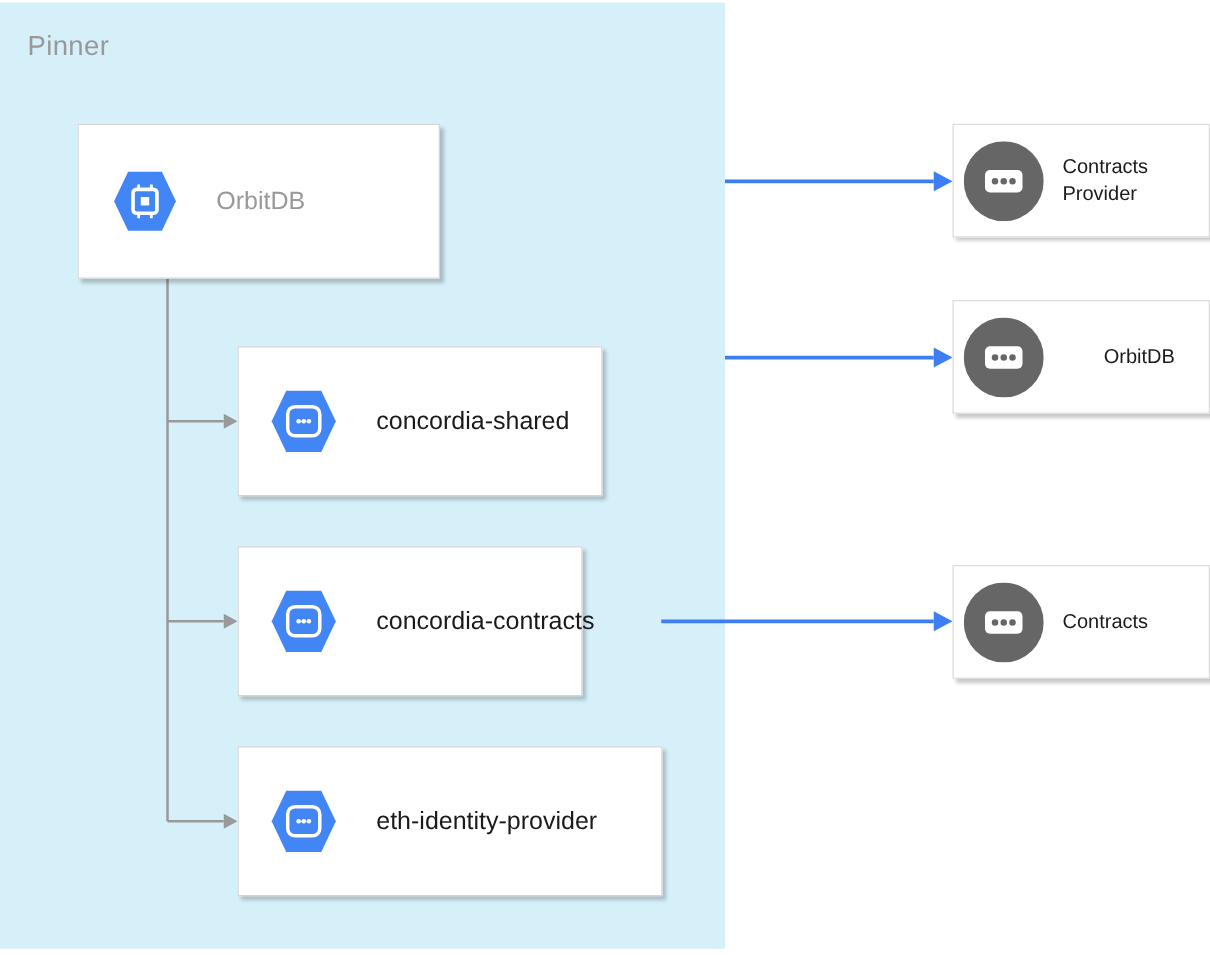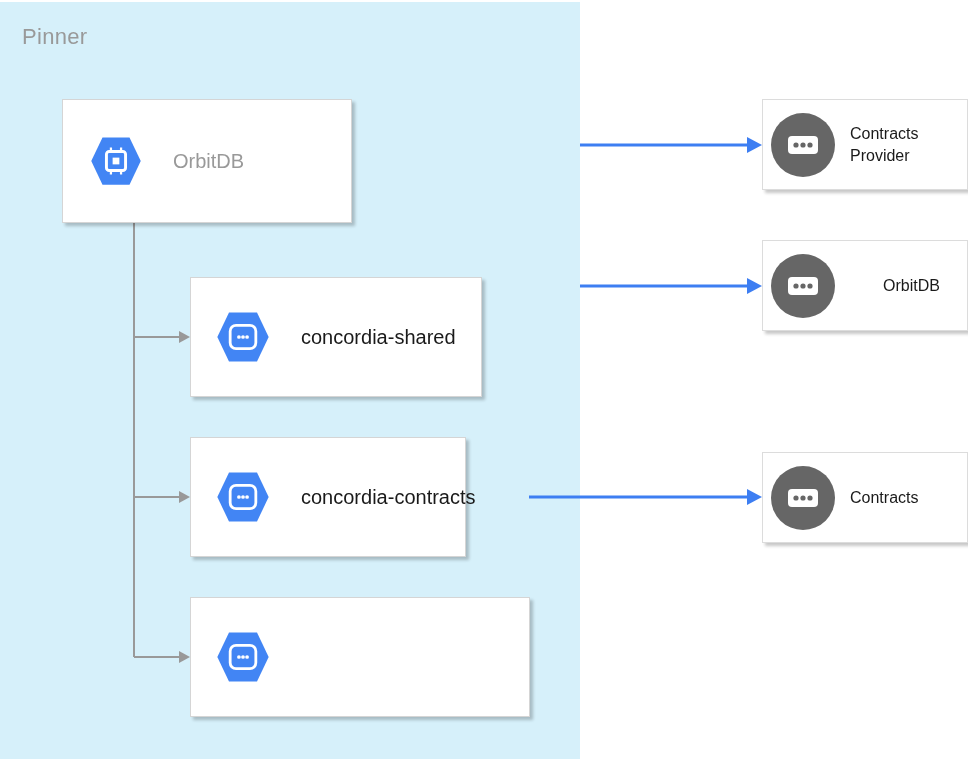--- a/index.html
+++ b/index.html
@@ -129,20 +129,21 @@
   <div class="node module-node m2">
     <span class="hex-icon">
       <svg width="56" height="56" viewBox="0 0 48 48">
         <polygon points="12,3 36,3 46,24 36,45 12,45 2,24" fill="#4285f4"></polygon>
         <rect x="13" y="14" width="22" height="20" rx="5" fill="none" stroke="#ffffff" stroke-width="2.4"></rect>
         <circle cx="20.5" cy="24" r="1.6" fill="#ffffff"></circle>
         <circle cx="24" cy="24" r="1.6" fill="#ffffff"></circle>
         <circle cx="27.5" cy="24" r="1.6" fill="#ffffff"></circle>
       </svg>
     </span>
+    <span class="node-label">eth-identity-provider</span>
   </div>
 
   <div class="external-card e0">
     <span class="circle-icon">
       <svg width="64" height="64" viewBox="0 0 64 64">
         <circle cx="32" cy="32" r="32" fill="#666666"></circle>
         <rect x="17" y="23" width="30" height="18" rx="4" fill="#ffffff"></rect>
         <circle cx="25" cy="32" r="2.6" fill="#666666"></circle>
         <circle cx="32" cy="32" r="2.6" fill="#666666"></circle>
         <circle cx="39" cy="32" r="2.6" fill="#666666"></circle>

